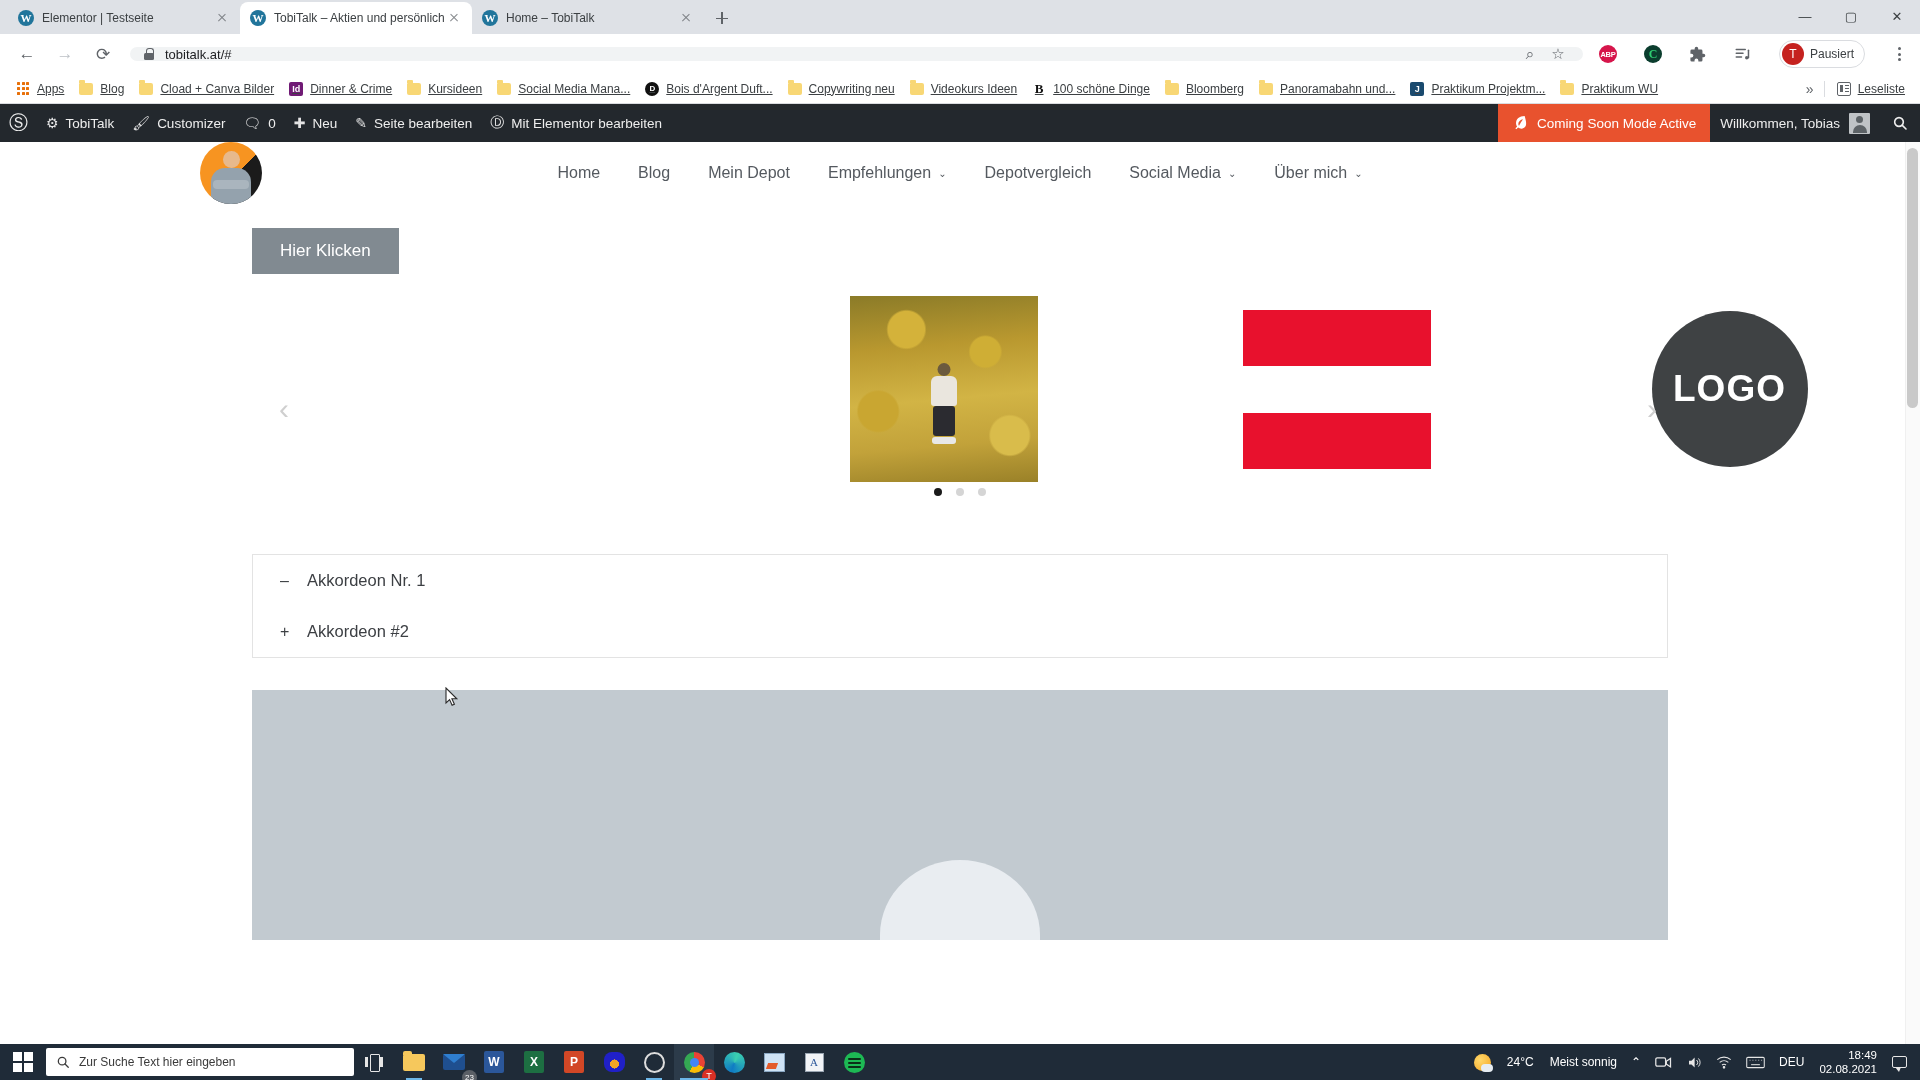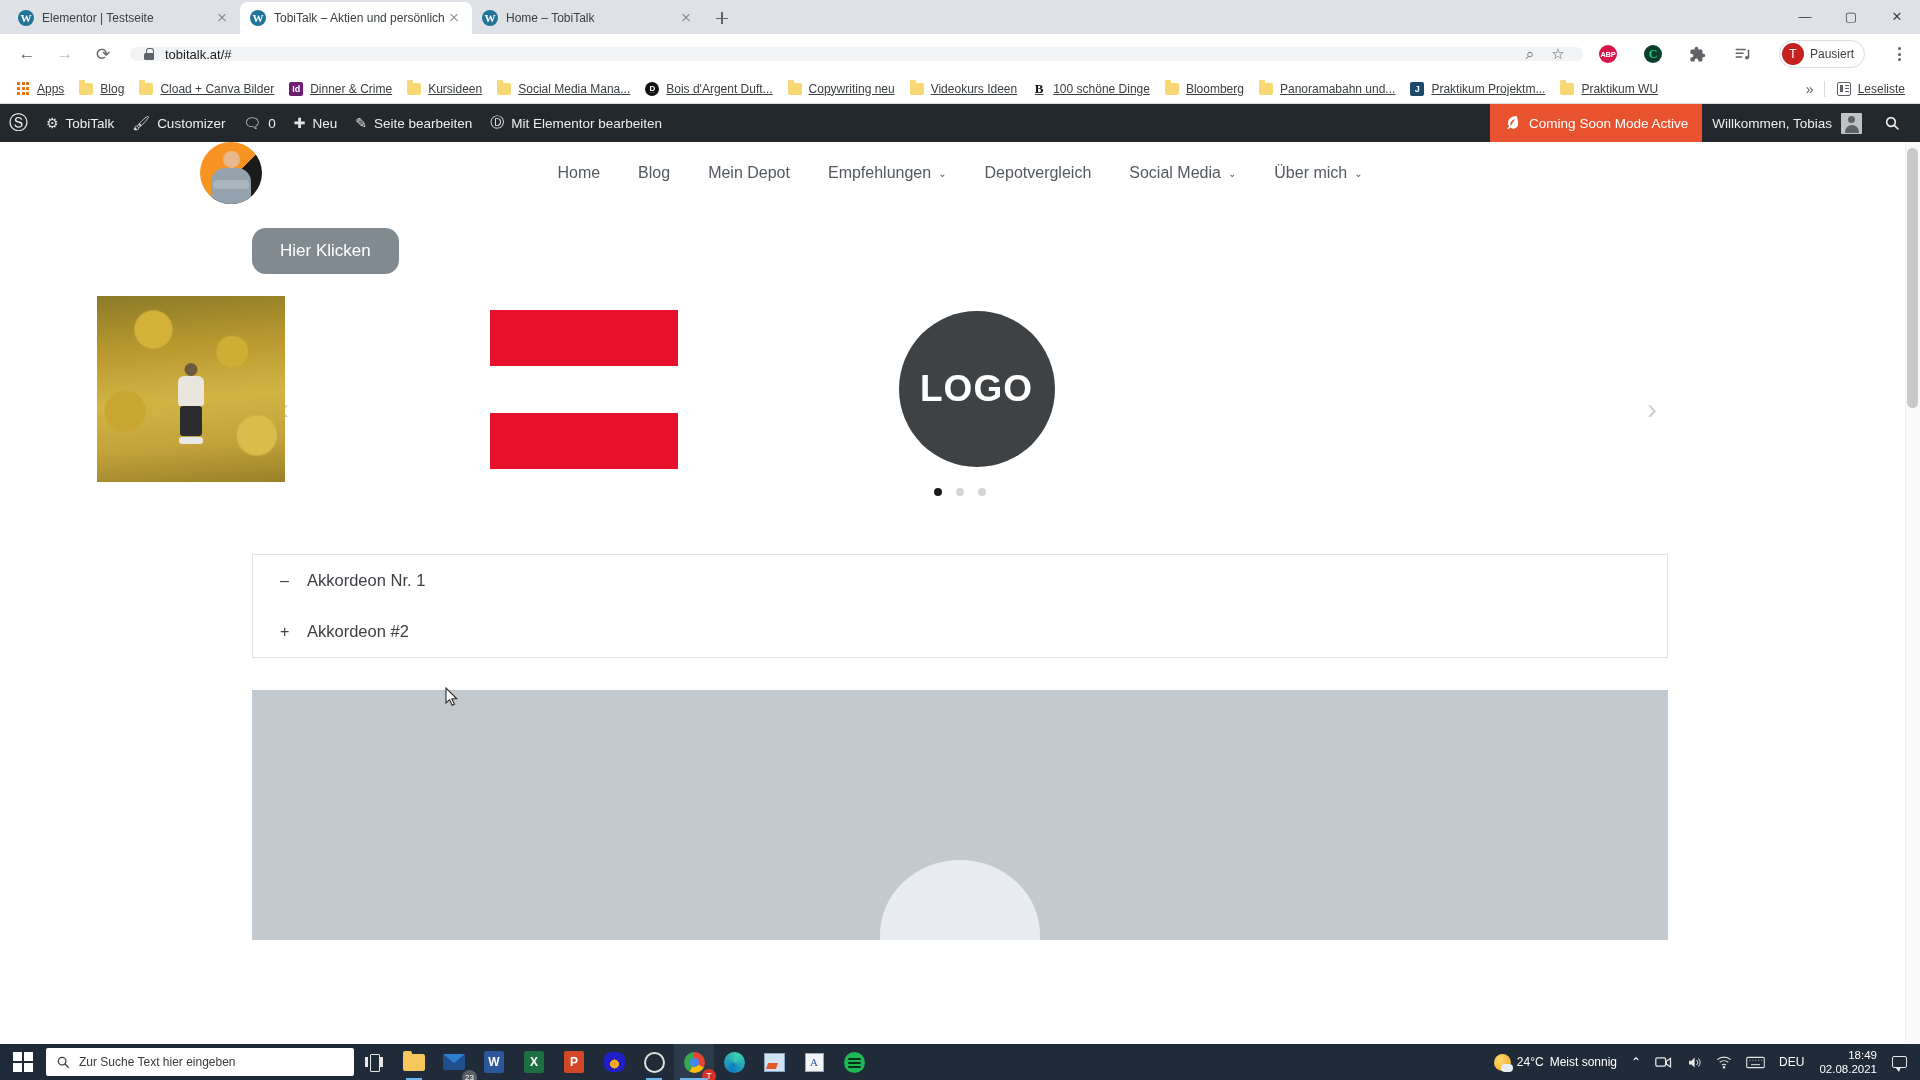--- a/index.html
+++ b/index.html
@@ -93,21 +93,21 @@
   .reading-ico::after { content:''; position:absolute; left:7px; top:2px; width:4px; height:1.4px; background:#5f6368; box-shadow: 0 3px 0 #5f6368, 0 6px 0 #5f6368;}
 
   
   .viewport { flex: 1; background: #fff; position: relative; overflow: hidden; }
 
   
   .wpbar { height: 38px; background: #23282d; display: flex; align-items: center; color: #eee; font-size: 13.5px; position: relative; }
   .wpitem { display: flex; align-items: center; height: 38px; padding: 0 9px; gap: 7px; color: #eee; }
   .wp-logo { font-family: "Liberation Serif", serif; font-size: 19px; }
   .wp-ico { font-size: 14px; opacity: .95; display:inline-block; }
-  .wpbar-right { position: absolute; right: 8px; top: 0; height: 38px; display: flex; align-items: center; }
+  .wpbar-right { position: absolute; right: 0; top: 0; height: 38px; display: flex; align-items: center; }
   .coming-soon { background: #e8522e; height: 38px; display: flex; align-items: center; padding: 0 14px; gap: 9px; color: #fff; font-size: 13.5px; }
   .welcome { display:flex; align-items:center; height:38px; padding: 0 10px; gap: 9px; font-size: 13.5px; }
   .wp-avatar { width: 21px; height: 21px; background: #bfc3c6; position: relative; border-radius:1px; }
   .wp-avatar::before { content:''; position:absolute; left:7px; top:3px; width:7px; height:7px; border-radius:50%; background:#5c6266;}
   .wp-avatar::after { content:''; position:absolute; left:3.5px; top:12px; width:14px; height:8px; border-radius:7px 7px 0 0; background:#5c6266;}
   .wp-search { width: 40px; height: 38px; display:flex; align-items:center; justify-content:center; font-size:16px;}
 
   
   .site-header { height: 62px; display: flex; align-items: center; padding: 0 0 0 0; position: relative; }
   .site-logo {
@@ -119,26 +119,26 @@
   .site-logo .body { position:absolute; left:11px; top:26px; width:40px; height:36px; border-radius:14px 14px 0 0; background:#94a2ad; }
   .site-logo .arms { position:absolute; left:13px; top:38px; width:36px; height:9px; border-radius:4px; background:#aab5be; }
   .site-nav { position: absolute; left: 0; right: 0; display: flex; justify-content: center; gap: 0; }
   .nav-link { font-size: 16px; color: #54595f; padding: 0 19px; display:flex; align-items:center; gap: 7px; white-space:nowrap;}
   .caret { font-size: 10px; }
 
   
   .cta-wrap { padding: 24px 0 0 252px; }
   .cta-btn {
     display: inline-block; background: #818a91; color: #ffffff; font-size: 17px;
-    padding: 13px 28px; border: none; border-radius: 14px; font-family: "Liberation Sans", sans-serif;
+    padding: 13px 28px; border: none; border-radius: 0; font-family: "Liberation Sans", sans-serif;
   }
 
   
   .carousel { position: relative; margin-top: 20px; height: 230px; }
-  .car-track { display: flex; align-items: center; justify-content: flex-start; gap: 12px; height: 190px; }
+  .car-track { display: flex; align-items: center; justify-content: flex-end; gap: 12px; height: 190px; }
   .car-cell { width: 381px; display: flex; align-items: center; justify-content: center; }
   .slide-photo {
     width: 188px; height: 186px;
     background:
       radial-gradient(circle at 30% 18%, #d4b23a 0 9%, transparent 10%),
       radial-gradient(circle at 72% 30%, #cfae35 0 8%, transparent 9%),
       radial-gradient(circle at 15% 62%, #c9a631 0 10%, transparent 11%),
       radial-gradient(circle at 85% 75%, #d9bc4b 0 9%, transparent 10%),
       linear-gradient(175deg, #8b7b28 0%, #b9982f 28%, #d2b445 55%, #c2a23a 78%, #9a8128 100%);
     position: relative; overflow:hidden;
@@ -184,21 +184,21 @@
   .taskbar { height: 36px; background: #1f2b38; display: flex; align-items: center; color: #fff; font-size: 12px; }
   .start { width: 46px; height: 36px; display:flex; align-items:center; justify-content:center;}
   .start-grid { display:grid; grid-template-columns: repeat(2, 9px); grid-template-rows: repeat(2, 9px); gap: 2px;}
   .start-grid i { background:#fff; display:block;}
   .tb-search { width: 308px; height: 28px; background: #fff; border-radius: 2px; display:flex; align-items:center; padding: 0 10px; gap:9px; color:#3a3a3a; font-size:12px;}
   .tb-icon { width: 40px; height: 36px; display:flex; align-items:center; justify-content:center; position:relative;}
   .tb-icon.active { background: #2c3b4a; }
   .tb-icon.active::after { content:''; position:absolute; bottom:0; left:6px; right:6px; height:2.5px; background:#6cb6e8;}
   .tb-icon.open::after { content:''; position:absolute; bottom:0; left:12px; right:12px; height:2.5px; background:#6cb6e8;}
   .tray { margin-left: auto; display: flex; align-items: center; gap: 0; padding-right: 6px; }
-  .tray-item { padding: 16px 7px; display:flex; align-items:center; height:36px; font-size:12px; gap:6px;}
+  .tray-item { padding: 16px 7px; display:flex; align-items:center; height:36px; font-size:12px; gap:16px;}
   .clock { display: flex; flex-direction: column; align-items: flex-end; line-height: 1.25; font-size: 11.5px; padding: 0 8px;}
   .notif-ic { width: 15px; height: 12px; border: 1.4px solid #e6e6e6; border-radius: 2px; position: relative; }
   .notif-ic::after { content:''; position:absolute; left: 2px; bottom:-5px; width:0; height:0; border-left: 4px solid transparent; border-right: 2px solid transparent; border-top: 5px solid #e6e6e6;}
 
   
   .g-excel { width:20px;height:22px;background:#1d6f42;color:#fff;font-size:12px;font-weight:bold;display:flex;align-items:center;justify-content:center;border-radius:2px;}
   .g-word  { width:20px;height:22px;background:#2b579a;color:#fff;font-size:12px;font-weight:bold;display:flex;align-items:center;justify-content:center;border-radius:2px;}
   .g-ppt   { width:20px;height:22px;background:#d24726;color:#fff;font-size:12px;font-weight:bold;display:flex;align-items:center;justify-content:center;border-radius:2px;}
   .g-folder{ width:22px;height:17px;background:#f6c85c;border-radius:2px;position:relative;}
   .g-folder::before{content:'';position:absolute;top:-3px;left:0;width:9px;height:4px;background:#f6c85c;border-radius:2px 2px 0 0;}

